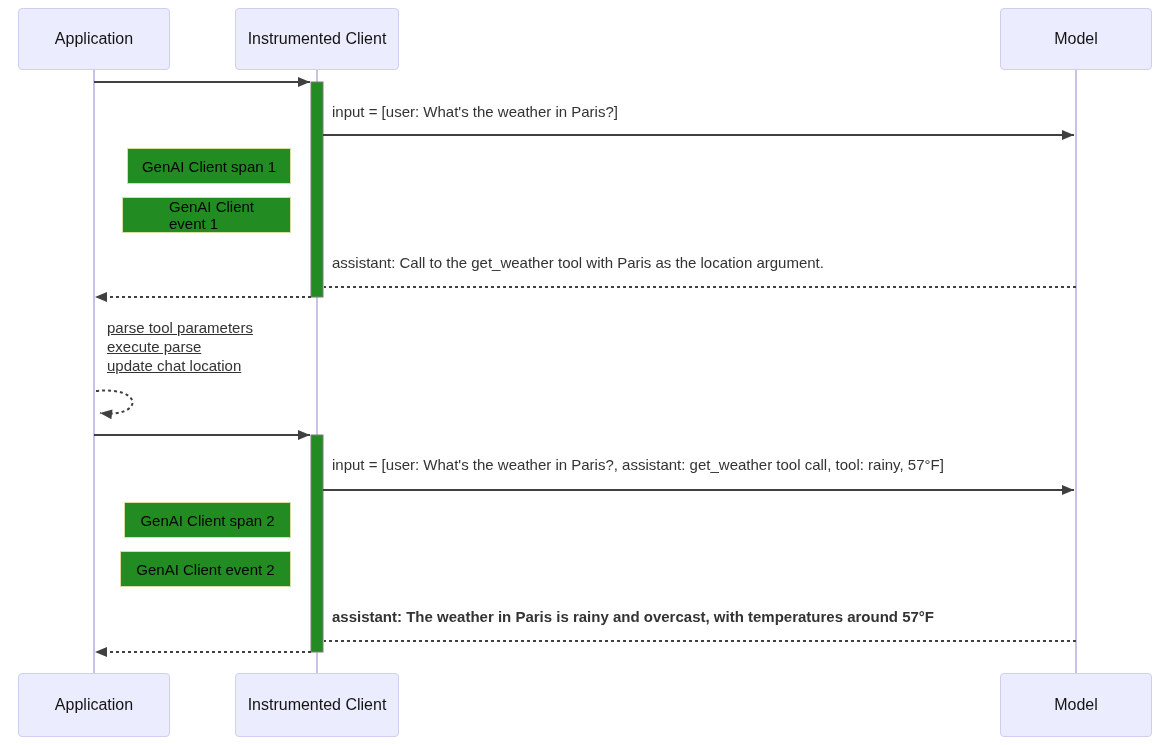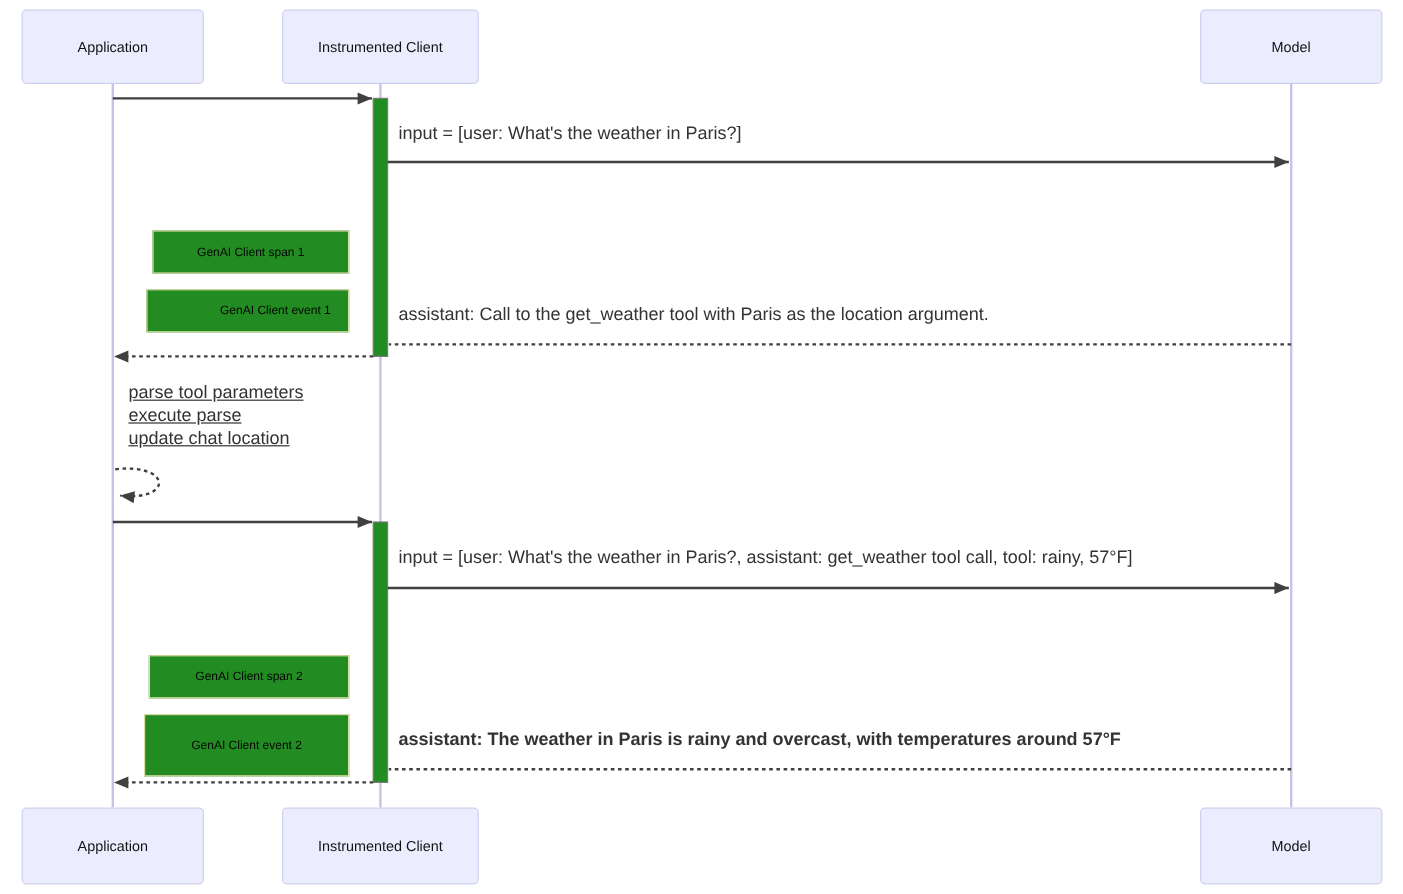--- a/index.html
+++ b/index.html
@@ -6,27 +6,27 @@
   .stage {
     position:relative; width:1169px; height:745px; background:#ffffff;
     font-family:"Liberation Sans", sans-serif; overflow:hidden;
   }
   .layer { position:absolute; left:0; top:0; width:1169px; height:745px; }
 
   .actor {
     position:absolute; box-sizing:border-box;
     background:var(--actor-fill); border:1px solid var(--actor-border);
     border-radius:4px; display:flex; align-items:center; justify-content:center;
-    font-size:12px; color:#131313;
+    font-size:16px; color:#131313;
   }
   .note {
     position:absolute; box-sizing:border-box;
     background:var(--note-fill); border:1px solid var(--note-border);
     display:flex; align-items:center; justify-content:center;
-    font-size:10px; color:#050505;margin-top:44px;
+    font-size:15px; color:#050505;
   }
   .msg {
     position:absolute; font-size:15px; color:var(--text); white-space:nowrap;
   }
   .proc { position:absolute; left:107px; top:318px; }
   .proc-line { height:19px; line-height:19px; font-size:15px; color:var(--text); white-space:nowrap;text-decoration:underline; }
 
   .lifeline   { stroke:var(--lifeline); stroke-width:2; fill:none; }
   .activation { fill:var(--activation-fill); stroke:var(--activation-border); stroke-width:1; }
   .arrow      { stroke:var(--line); stroke-width:2; fill:none; }
@@ -102,21 +102,21 @@
 
   <div class="note" style="left:127px; top:148px; width:164px; height:36px;">
     <span>GenAI Client span 1</span>
   </div>
   <div class="note" style="left:122px; top:197px; width:169px; height:36px;padding-left:46px;">
     <span>GenAI Client event 1</span>
   </div>
   <div class="note" style="left:124px; top:502px; width:167px; height:36px;align-items:center;">
     <span>GenAI Client span 2</span>
   </div>
-  <div class="note" style="left:120px; top:551px; width:171px; height:52px;">
+  <div class="note" style="left:120px; top:551px; width:171px; height:36px;">
     <span>GenAI Client event 2</span>
   </div>
 
   <div class="actor" style="left:18px; top:673px; width:152px; height:64px;">
     <span>Application</span>
   </div>
   <div class="actor" style="left:235px; top:673px; width:164px; height:64px;">
     <span>Instrumented Client</span>
   </div>
   <div class="actor" style="left:1000px; top:673px; width:152px; height:64px;">

